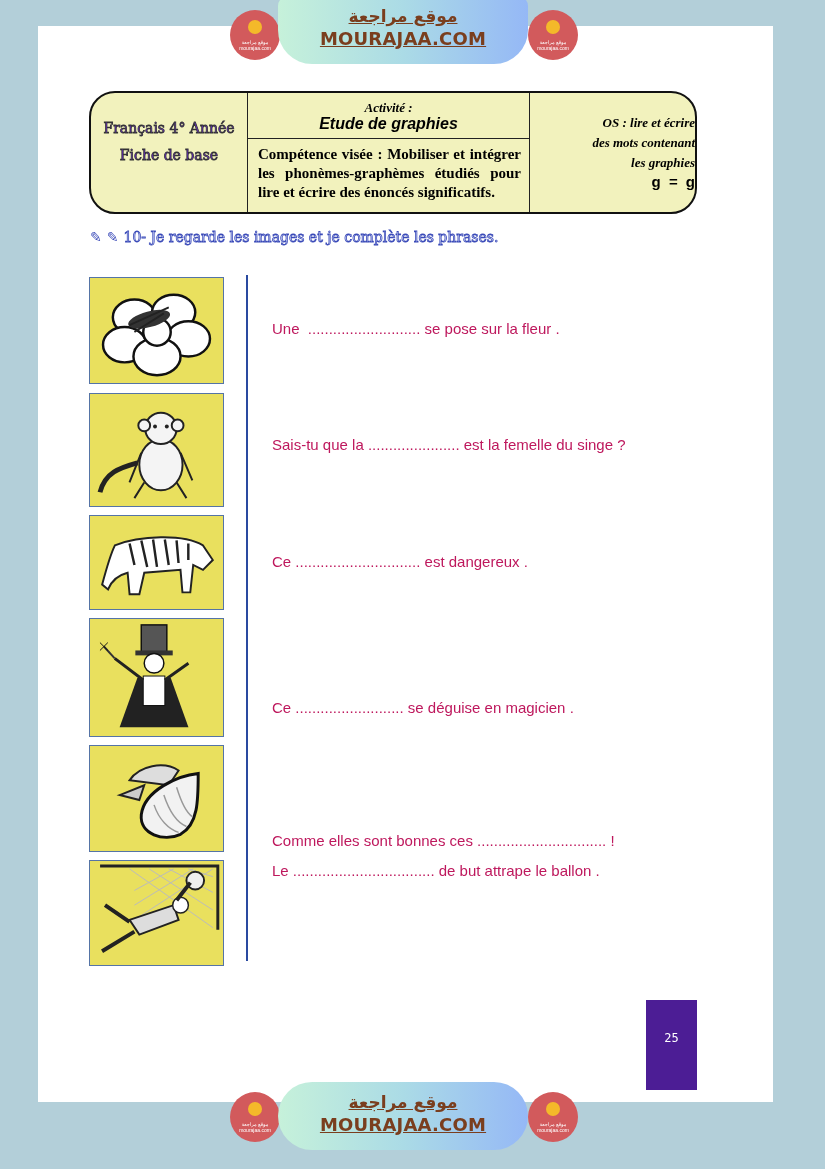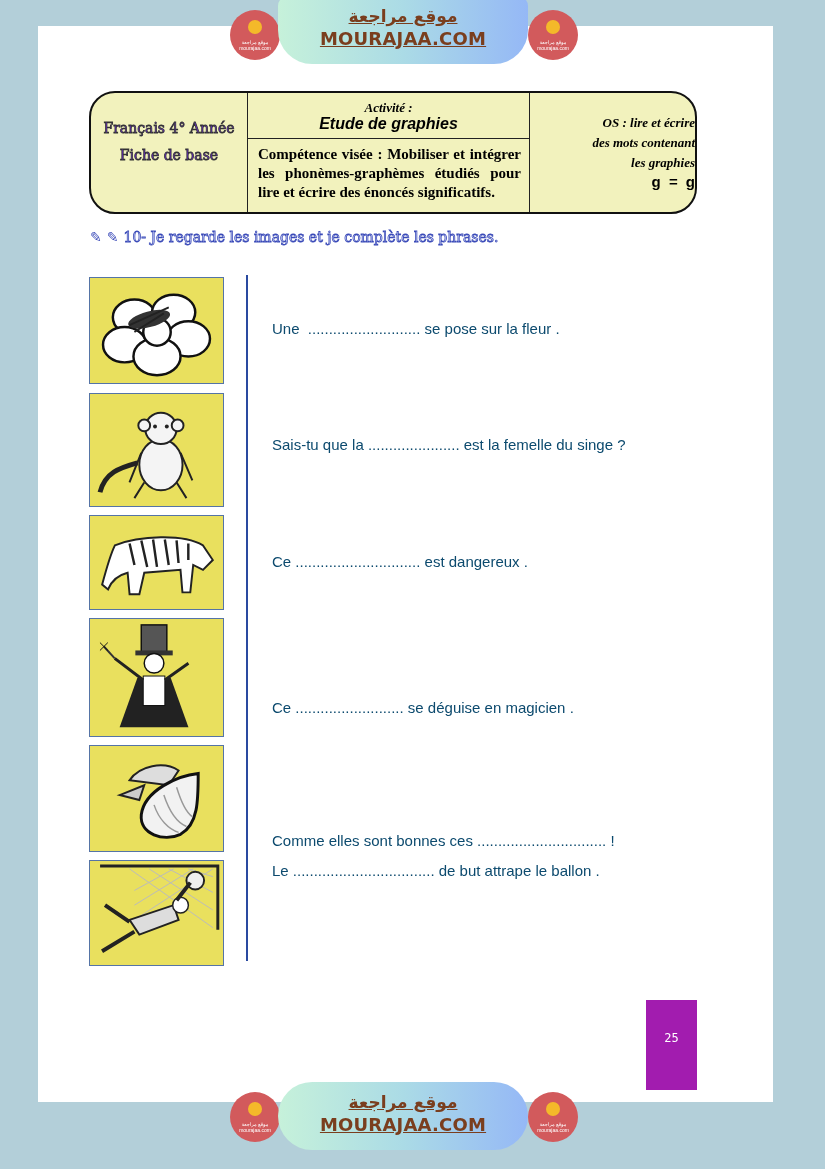--- a/index.html
+++ b/index.html
@@ -187,30 +187,30 @@
     background: #e9e05e;
     border: 1.5px solid #5574a6;
     overflow: hidden;
   }
   .pic svg { width: 100%; height: 100%; display: block; }
   .sentence {
     position: absolute;
     left: 272px;
     font-family: "Liberation Sans", sans-serif;
     font-size: 15px;
-    color: #0c4a6e;
+    color: #be185d;
     white-space: pre;
   }
 
   
   .page-num {
     position: absolute;
     left: 646px; top: 1000px;
     width: 51px; height: 90px;
-    background: #a21caf;
+    background: #4c1d95;
     color: #ffffff;
     font-family: "DejaVu Sans Mono", monospace;
     font-size: 12px;
     text-align: center;
     line-height: 76px;
   }
 </style>
 </head>
 <body>
 

